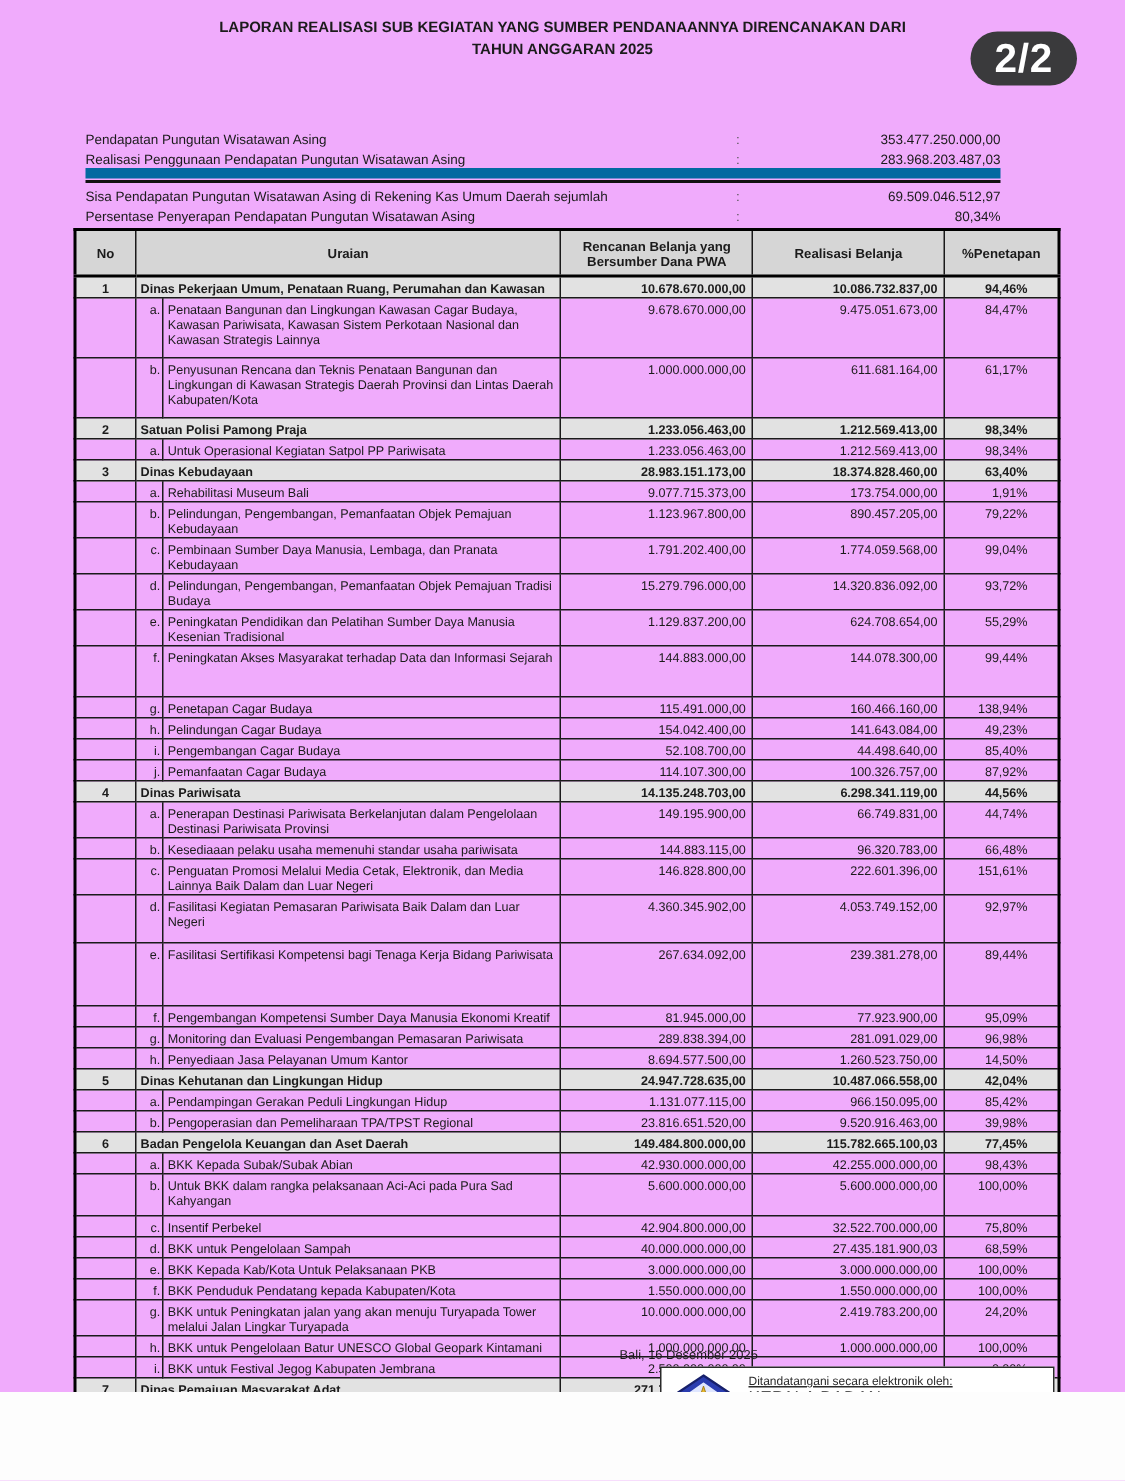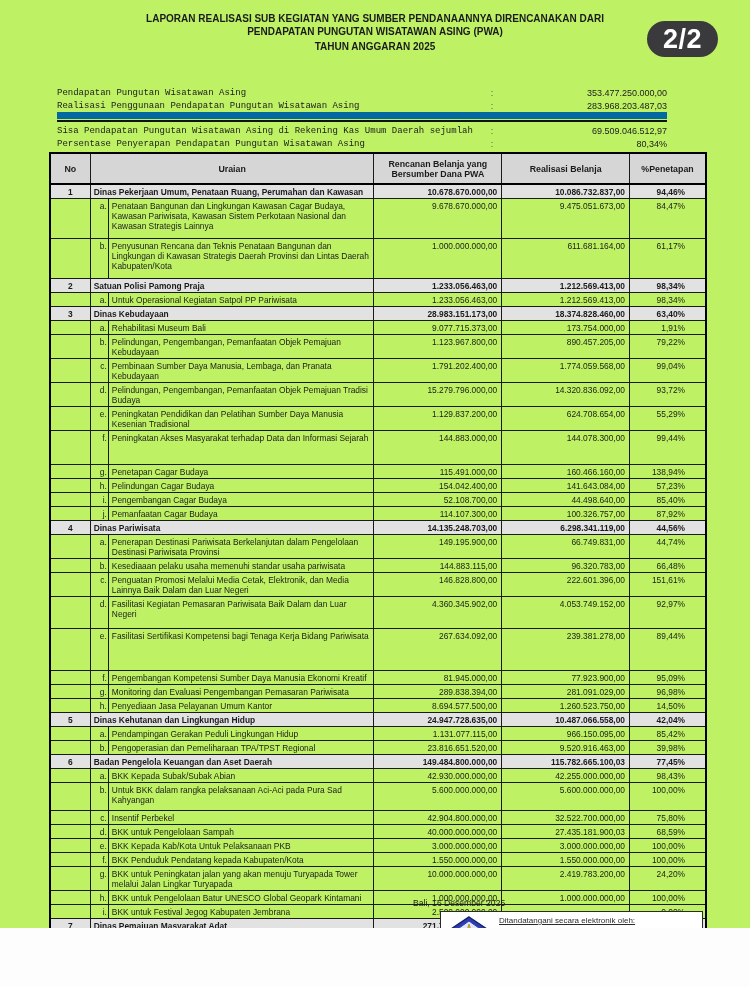--- a/index.html
+++ b/index.html
@@ -3,32 +3,32 @@
 <meta charset="utf-8">
 <style>
   html,body{margin:0;padding:0;}
   body{
     width:750px;height:987px;position:relative;overflow:hidden;
     background:#f2f2f3;
     font-family:"Liberation Sans", sans-serif;
     color:#1b1b1b;
     -webkit-font-smoothing:antialiased;
   }
-  .photo{position:absolute;inset:0;background:#bef264;}
+  .photo{position:absolute;inset:0;background:#f0abfc;}
 
   
   .doc-header{position:absolute;top:12px;left:60px;width:630px;text-align:center;font-weight:bold;}
   .doc-header .t1{font-size:10px;line-height:13px;}
   .doc-header .t3{font-size:10px;margin-top:3px;}
   .doc-header .t4{font-size:10px;margin-top:2px;}
 
   
   .summary{position:absolute;top:86px;left:57px;width:610px;font-size:9px;}
   .summary .srow{display:flex;align-items:flex-start;padding:1.5px 0;}
-  .summary .srow .lbl{width:428px;font-family:Liberation Mono, monospace;}
+  .summary .srow .lbl{width:428px;}
   .summary .srow .sep{width:14px;text-align:center;color:#555;}
   .summary .srow .val{flex:1;text-align:right;}
   .summary .srow:nth-child(2){border-bottom:7px solid #0369a1;}
   .summary .rule{border-top:2px solid #111;margin-top:1px;margin-bottom:2px;}
 
   
   .tbl-wrap{position:absolute;top:152px;left:49px;}
   table{border-collapse:collapse;table-layout:fixed;width:658px;font-size:8.4px;line-height:10px;}
   td,th{border:1px solid #1a1a1a;padding:1.5px 3px;vertical-align:top;word-wrap:break-word;}
   table{border:2px solid #000;}
@@ -72,21 +72,20 @@
   }
   .bottom-bar{position:absolute;top:928px;left:0;width:750px;height:59px;background:#fdfdfd;}
 </style>
 </head>
 <body>
 
 <div class="photo">
 
   <div class="doc-header">
     <div class="t1">LAPORAN REALISASI SUB KEGIATAN YANG SUMBER PENDANAANNYA DIRENCANAKAN DARI</div>
-    <div class="t1">PENDAPATAN PUNGUTAN WISATAWAN ASING (PWA)</div>
     <div class="t3">TAHUN ANGGARAN 2025</div>
   </div>
 
   <div class="summary" id="summary">
       <div class="srow">
         <span class="lbl">Pendapatan Pungutan Wisatawan Asing</span>
         <span class="sep">:</span>
         <span class="val">353.477.250.000,00</span>
       </div>
       <div class="srow">
@@ -227,21 +226,21 @@
             <td class="amt">115.491.000,00</td>
             <td class="amt">160.466.160,00</td>
             <td class="pct">138,94%</td>
           </tr>
           <tr class="sub">
             <td class="no"></td>
             <td class="letter">h.</td>
             <td class="txt">Pelindungan Cagar Budaya</td>
             <td class="amt">154.042.400,00</td>
             <td class="amt">141.643.084,00</td>
-            <td class="pct">57,23%</td>
+            <td class="pct">49,23%</td>
           </tr>
           <tr class="sub">
             <td class="no"></td>
             <td class="letter">i.</td>
             <td class="txt">Pengembangan Cagar Budaya</td>
             <td class="amt">52.108.700,00</td>
             <td class="amt">44.498.640,00</td>
             <td class="pct">85,40%</td>
           </tr>
           <tr class="sub">

